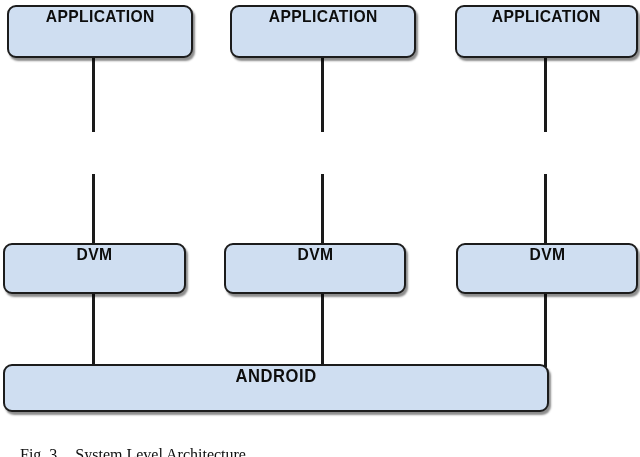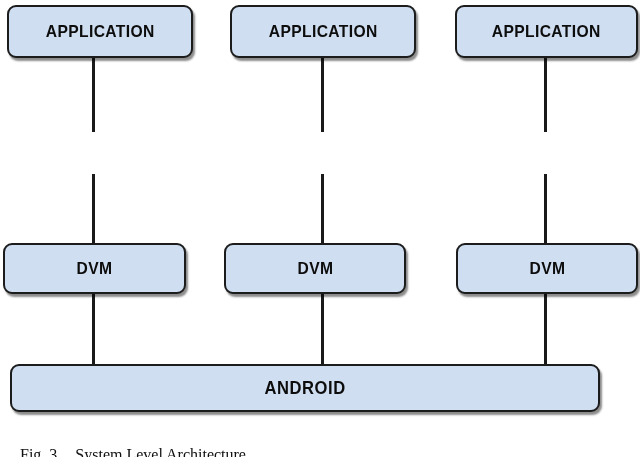--- a/index.html
+++ b/index.html
@@ -34,21 +34,20 @@
   }
   
   .node {
     position: absolute;
     box-sizing: border-box;
     background: #cfdef1;
     border: 2.5px solid #1c1c1c;
     border-radius: 9px;
     box-shadow: 2px 3px 2px rgba(0,0,0,0.45);
     display: flex;
-    align-items: center;
     justify-content: center;
     z-index: 3;
   }
   .node .node-label {
     font-family: "Liberation Sans", sans-serif;
     font-weight: bold;
     color: #0d0d0d;
     letter-spacing: 0.4px;
     white-space: nowrap;
     text-align: center;
@@ -109,21 +108,21 @@
     </div>
 
     <div class="node dvm" style="left:224px; top:243px; width:182px; height:51px;">
       <span class="node-label">DVM</span>
     </div>
 
     <div class="node dvm" style="left:456px; top:243px; width:182px; height:51px;">
       <span class="node-label">DVM</span>
     </div>
 
-    <div class="node wide" style="left:10px; top:364px; width:590px; height:48px;">
+    <div class="node wide" style="left:3px; top:364px; width:546px; height:48px;">
       <span class="node-label">ANDROID</span>
     </div>
 
   </div>
 
   <div class="caption">
     <span class="fig-num">Fig. 3.</span><span class="fig-gap"></span><span>System Level Architecture</span>
   </div>
 
 </div>

